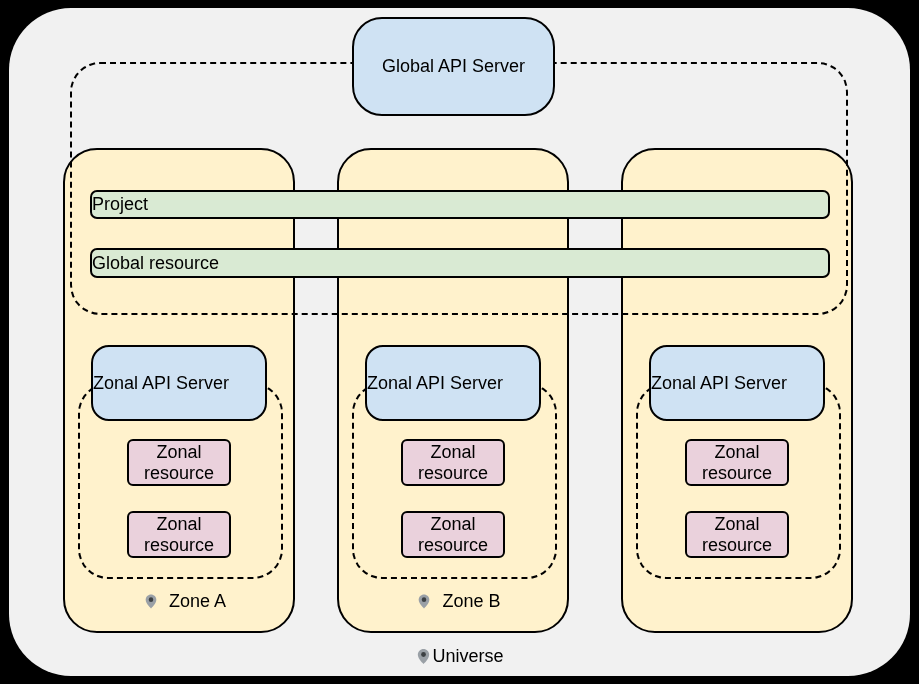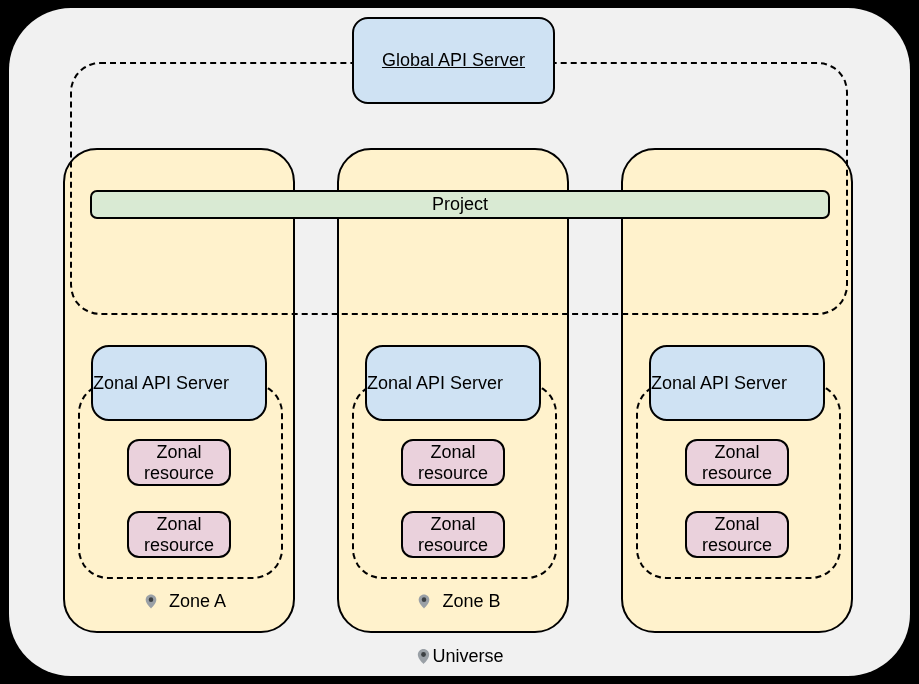--- a/index.html
+++ b/index.html
@@ -51,39 +51,38 @@
   .zone-c { left: 612px; }
 
   
   .bar {
     position: absolute;
     left: 81px;
     width: 740px;
     background: var(--bar-fill, #d9ead3);
     border: 2px solid var(--line, #000);
     border-radius: 7px;
-    display: flex; align-items: center; justify-content: center;
+    display: flex; align-items: center; justify-content: flex-start;
     font-size: 18px;
     z-index: 4;
   }
   .bar-project { top: 182px; height: 29px; }
   .bar-global  { top: 240px; height: 30px; }
 
   
   .global-api {
     position: absolute;
     left: 343px; top: 9px;
-    width: 203px; height: 87px;
+    width: 203px; height: 99px;
     background: var(--api-fill, #cfe2f3);
     border: 2px solid var(--line, #000);
-    border-radius: 16px;
+    border-radius: 30px;
     display: flex; align-items: center; justify-content: center;
     font-size: 18px;
     z-index: 5;
-    text-decoration: underline;
   }
 
   
   .inner-dashed {
     position: absolute;
     left: 13px; right: 10px;
     top: 233px; height: 196px;
     border: 2px dashed var(--line, #000);
     border-radius: 30px;
   }
@@ -97,21 +96,21 @@
     border-radius: 18px;
     display: flex; align-items: center; justify-content: flex-start;
     font-size: 18px;
   }
   .res {
     position: absolute;
     left: 50%; transform: translateX(-50%);
     width: 104px; height: 47px;
     background: var(--res-fill, #ead1dc);
     border: 2px solid var(--line, #000);
-    border-radius: 12px;
+    border-radius: 6px;
     display: flex; align-items: center; justify-content: center;
     text-align: center;
     font-size: 18px; line-height: 21px;
   }
   .res-1 { top: 289px; }
   .res-2 { top: 361px; }
 
   .zone-label {
     position: absolute;
     left: 0; right: 0; top: 438px;
@@ -190,20 +189,23 @@
       <div class="res res-2">
         <span>Zonal resource</span>
       </div>
     </div>
 
     <div class="outer-dashed"></div>
 
     <div class="bar bar-project">
       <span>Project</span>
     </div>
+    <div class="bar bar-global">
+      <span>Global resource</span>
+    </div>
 
     <div class="global-api">
       <span>Global API Server</span>
     </div>
 
     <div class="universe-label">
       <svg class="pin" width="17" height="23" viewBox="0 0 24 24">
         <path d="M12 1.5C7.6 1.5 4 5.1 4 9.5c0 5.9 8 13 8 13s8-7.1 8-13c0-4.4-3.6-8-8-8z" fill="#9aa0a6" class="pin-body"></path>
         <circle cx="12" cy="9.2" r="3.4" fill="#3c4043" class="pin-dot"></circle>
       </svg>

